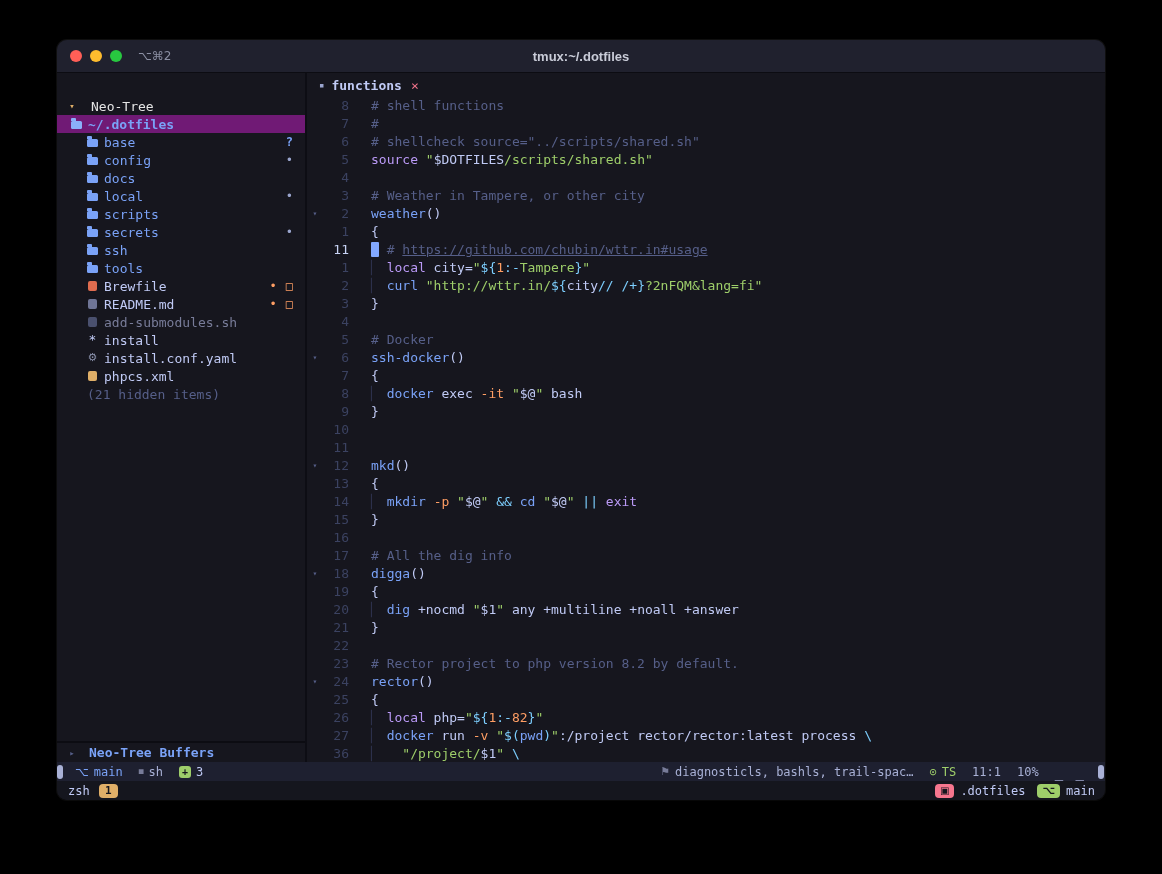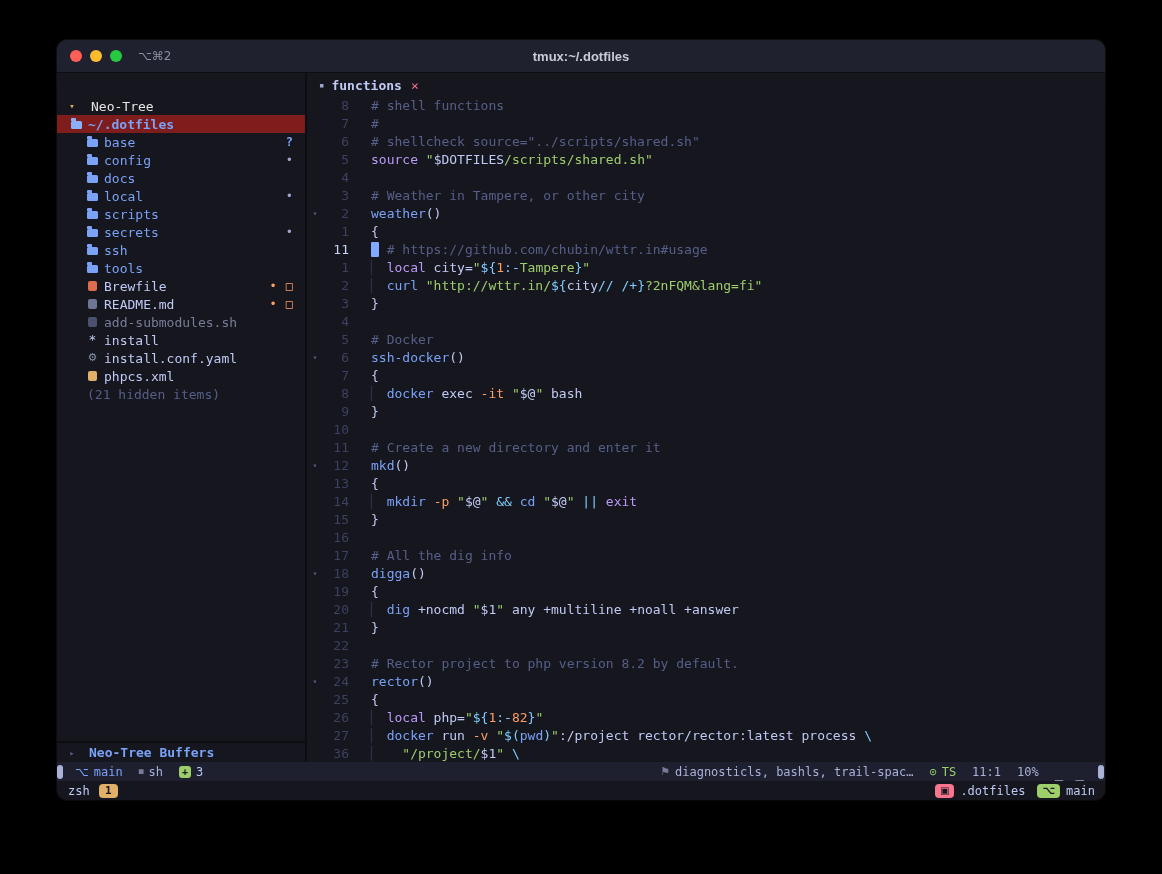--- a/index.html
+++ b/index.html
@@ -20,21 +20,21 @@
     font-size:13px;font-weight:bold;}
   
   .main{flex:1;display:flex;min-height:0;}
   .vsep{width:2px;background:#0d0d14;flex:none;}
   
   .tree{width:248px;flex:none;background:#16161e;padding-top:24px;
     display:flex;flex-direction:column;font-size:13px;overflow:hidden;}
   .nt-head{height:18px;display:flex;align-items:center;padding-left:8px;flex:none;}
   .nt-arrow{width:14px;text-align:center;color:#e0af68;font-size:9px;}
   .nt-title{color:#e5e5e5;font-weight:normal;margin-left:12px;}
-  .nt-root{height:18px;display:flex;align-items:center;background:#7f1d1d;padding-left:14px;flex:none;}
+  .nt-root{height:18px;display:flex;align-items:center;background:#701a75;padding-left:14px;flex:none;}
   .nt-root-label{color:#7aa2f7;font-weight:bold;}
   .nt-row{height:18px;display:flex;align-items:center;padding-left:30px;padding-right:12px;flex:none;}
   .nt-label.folder{color:#7aa2f7;text-align:right;}
   .nt-label.file{color:#c0caf5;}
   .nt-label.dim{color:#787c99;}
   .nt-label.note{color:#565f89;}
   .nt-badges{margin-left:auto;display:flex;gap:9px;font-size:12px;}
   .badge.blue{color:#7aa2f7;font-weight:bold;}
   .badge.pale{color:#9aa5ce;}
   .badge.orange{color:#ff9e64;}
@@ -62,21 +62,21 @@
   .tab-icon{color:#9aa5ce;font-size:9px;}
   .tab-label{color:#c0caf5;font-weight:bold;font-size:13px;}
   .tab-close{color:#f7768e;font-size:13px;margin-left:2px;}
   #code{flex:1;overflow:hidden;font-size:13px;line-height:18px;}
   .crow{height:18px;display:flex;align-items:center;}
   .fold{width:16px;flex:none;text-align:center;color:#565f89;font-size:8px;}
   .lnum{width:26px;flex:none;text-align:right;color:#3b4261;}
   .lnum.active{color:#c8d3f5;}
   .ctext{margin-left:22px;white-space:pre;}
   .tk-c{color:#565f89;}
-  .tk-cu{color:#565f89;}
+  .tk-cu{color:#565f89;text-decoration:underline;}
   .tk-fg{color:#c0caf5;}
   .tk-kw{color:#bb9af7;}
   .tk-fn{color:#7aa2f7;}
   .tk-cmd{color:#7aa2f7;}
   .tk-str{color:#9ece6a;}
   .tk-var{color:#c0caf5;}
   .tk-esc{color:#7dcfff;}
   .tk-orn{color:#ff9e64;}
   .tk-guide{color:#2f3350;}
   .tk-cursor{background:#82a8ff;border-radius:1px;}
@@ -326,21 +326,20 @@
             <span class="ctext"><span class="tk tk-fg">}</span></span>
           </div>
           <div class="crow">
             <span class="fold"></span>
             <span class="lnum">10</span>
             <span class="ctext"></span>
           </div>
           <div class="crow">
             <span class="fold"></span>
             <span class="lnum">11</span>
-            <span class="ctext"><span class="tk tk-c"># Create a new directory and enter it</span></span>
           </div>
           <div class="crow">
             <span class="fold">▾</span>
             <span class="lnum">12</span>
             <span class="ctext"><span class="tk tk-fn">mkd</span><span class="tk tk-fg">()</span></span>
           </div>
           <div class="crow">
             <span class="fold"></span>
             <span class="lnum">13</span>
             <span class="ctext"><span class="tk tk-fg">{</span></span>

